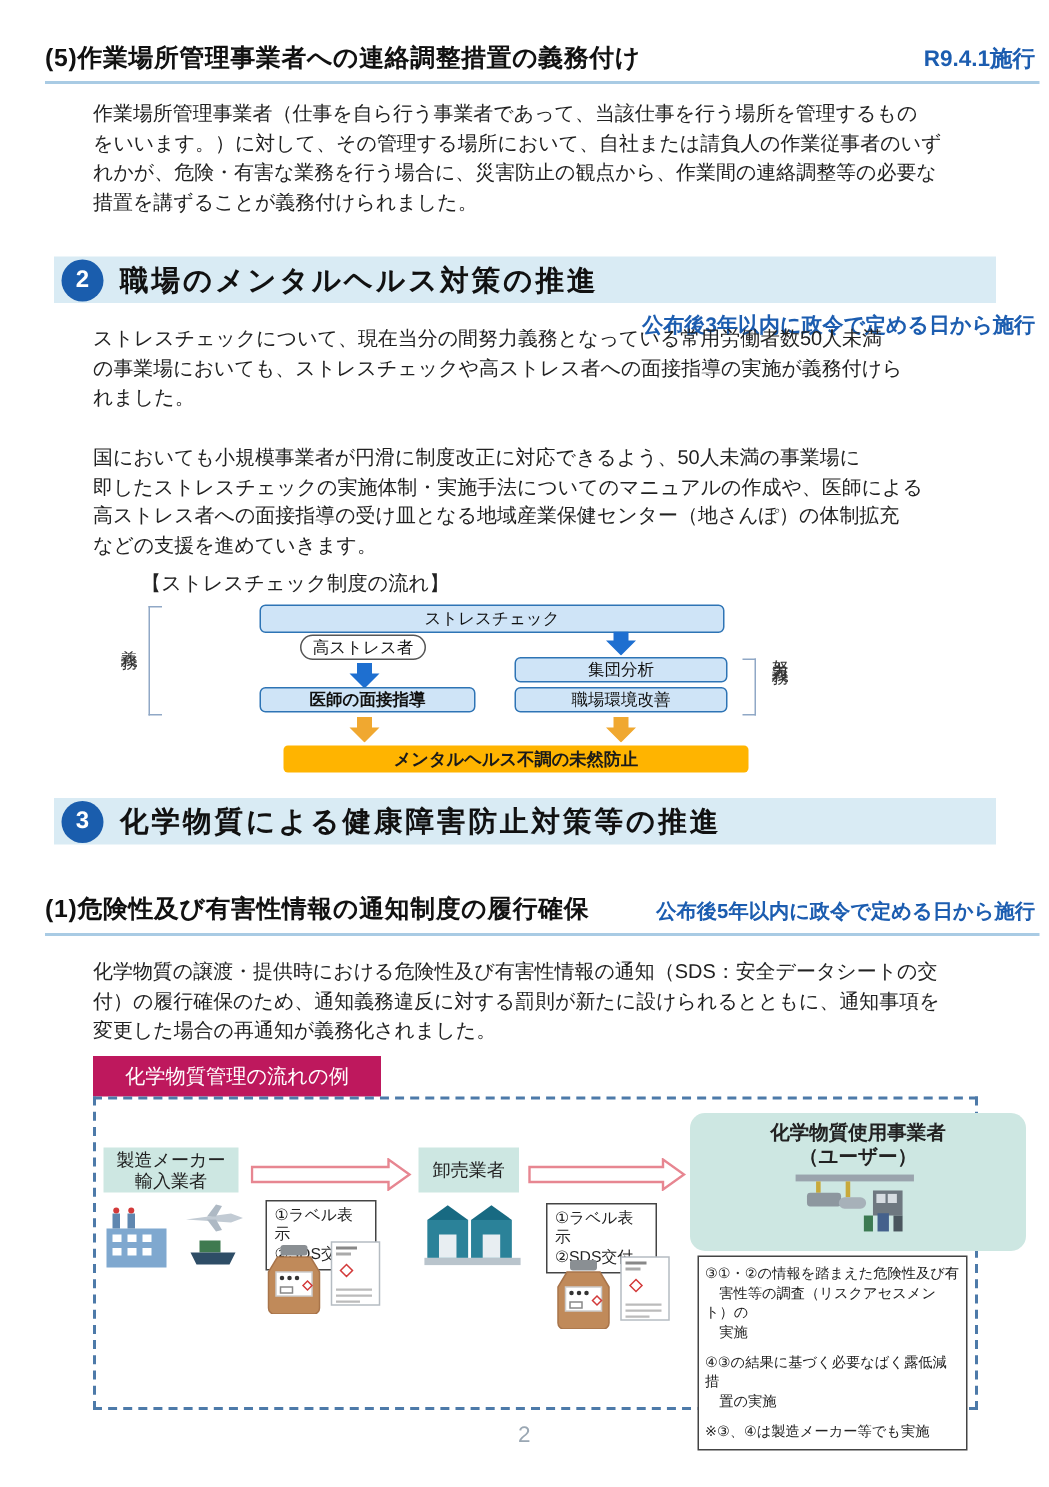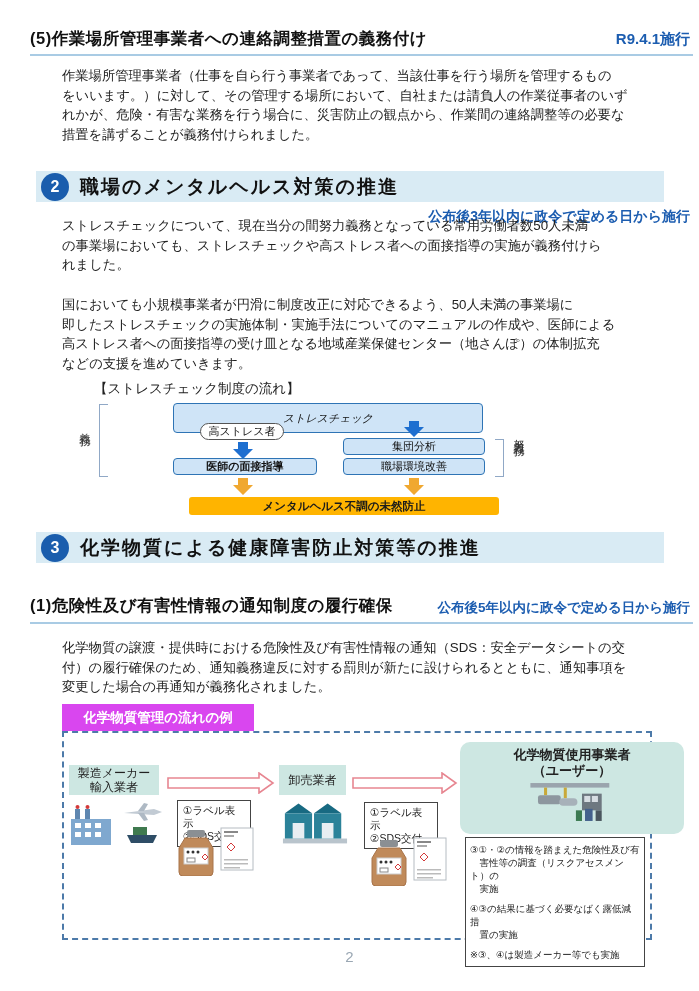--- a/index.html
+++ b/index.html
@@ -24,21 +24,21 @@
   .flow-box{position:absolute;background:#cfe4f7;border:1.2px solid #2e74b5;border-radius:4px;
             font-size:11px;color:#111;display:flex;align-items:center;justify-content:center;box-sizing:border-box;}
   .flow-oval{position:absolute;background:#fff;border:1.2px solid #555;border-radius:9px;
              font-size:11px;color:#111;display:flex;align-items:center;justify-content:center;box-sizing:border-box;}
   .flow-bar{position:absolute;background:#ffb400;border-radius:3px;font-size:11.5px;font-weight:bold;color:#1a1a1a;
             display:flex;align-items:center;justify-content:center;margin-left:16px;}
   .vlabel{position:absolute;writing-mode:vertical-rl;font-size:11.5px;color:#333;letter-spacing:2px;}
   .bracket-l{position:absolute;border-left:1.5px solid #90a8c6;border-top:1.5px solid #90a8c6;border-bottom:1.5px solid #90a8c6;}
   .bracket-r{position:absolute;border-right:1.5px solid #90a8c6;border-top:1.5px solid #90a8c6;border-bottom:1.5px solid #90a8c6;}
   
-  .diagram-title{background:#d946ef;color:#fff;font-size:13.5px;font-weight:bold;
+  .diagram-title{background:#be185d;color:#fff;font-size:13.5px;font-weight:normal;
                  display:flex;align-items:center;justify-content:center;}
   .dashed-frame{border:2px dashed #4d7aa9;box-sizing:border-box;}
   .teal-box{position:absolute;background:#cde7e2;color:#222;font-size:12px;font-weight:500;text-align:center;
             display:flex;align-items:center;justify-content:center;line-height:14px;box-sizing:border-box;}
   .label-box{position:absolute;background:#fff;border:1.3px solid #444;font-size:10.5px;line-height:13px;
              padding:3px 5px;color:#222;box-sizing:border-box;}
   .notes-box{position:absolute;background:#fff;border:1.3px solid #444;font-size:9.5px;line-height:13px;
              padding:5px 4px;color:#222;box-sizing:border-box;}
   .notes-box .note{margin-bottom:7px;}
   .notes-box .note:last-child{margin-bottom:0;}
@@ -68,21 +68,21 @@
   <div class="abs body-text prewrap" style="left:62px;top:216px;width:622px;">ストレスチェックについて、現在当分の間努力義務となっている常用労働者数50人未満
 の事業場においても、ストレスチェックや高ストレス者への面接指導の実施が義務付けら
 れました。</div>
   <div class="abs body-text prewrap" style="left:62px;top:295px;width:622px;">国においても小規模事業者が円滑に制度改正に対応できるよう、50人未満の事業場に
 即したストレスチェックの実施体制・実施手法についてのマニュアルの作成や、医師による
 高ストレス者への面接指導の受け皿となる地域産業保健センター（地さんぽ）の体制拡充
 などの支援を進めていきます。</div>
   <div class="abs flow-small-title" style="left:94px;top:380px;">【ストレスチェック制度の流れ】</div>
 
   <div class="abs" style="left:75px;top:398px;width:470px;height:122px;">
-    <div class="flow-box" style="left:98px;top:5px;width:310px;height:30px;font-style:italic;">ストレスチェック</div>
+    <div class="flow-box" style="left:98px;top:5px;width:310px;height:19px;">ストレスチェック</div>
     <div class="flow-oval" style="left:125px;top:25px;width:84px;height:17px;">高ストレス者</div>
 
     <svg class="abs" style="left:156px;top:44px;" width="24" height="17">
       <polygon points="7,0 17,0 17,7 22,7 12,17 2,7 7,7" fill="#1e6fd0"></polygon>
       </svg>
     <svg class="abs" style="left:327px;top:23px;" width="24" height="16">
       <polygon points="7,0 17,0 17,6 22,6 12,16 2,6 7,6" fill="#1e6fd0"></polygon>
       </svg>
 
     <div class="flow-box" style="left:98px;top:60px;width:144px;height:17px;font-weight:bold;">医師の面接指導</div>

